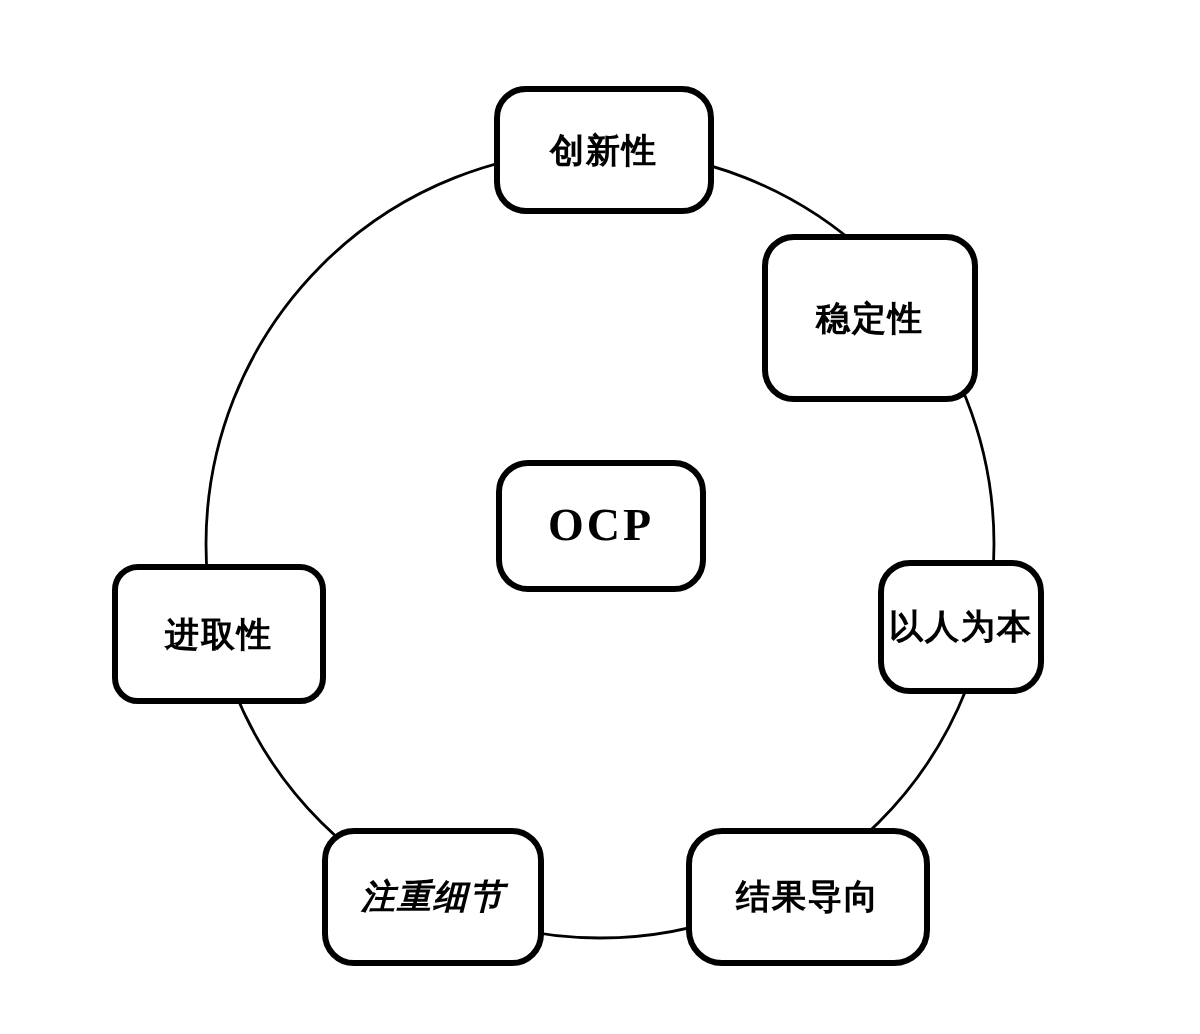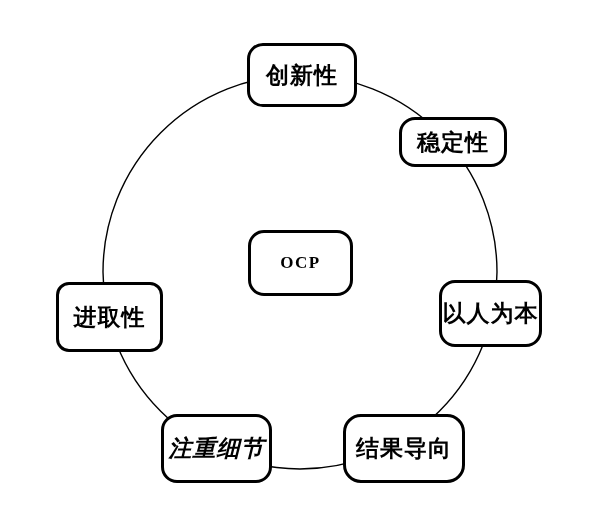--- a/index.html
+++ b/index.html
@@ -26,34 +26,34 @@
     position: absolute;
     box-sizing: border-box;
     background: #ffffff;
     border: 3.5px solid #000000;
     border-radius: 16px;
     display: flex;
     align-items: center;
     justify-content: center;
   }
   .node .label {
-    font-size: 23px;
+    font-size: 17px;
     font-weight: bold;
     color: #000000;
     letter-spacing: 1px;
     white-space: nowrap;
   }
   .node-center .label {
-    font-size: 17px;
+    font-size: 23px;
     letter-spacing: 1.5px;
   }
   
   .pos-top          { left: 247px; top:  43px; width: 110px; height: 64px; }
-  .pos-top-right    { left: 399px; top: 117px; width: 108px; height: 50px; font-family: Liberation Mono, monospace; }
-  .pos-right        { left: 439px; top: 280px; width: 103px; height: 67px; }
+  .pos-top-right    { left: 381px; top: 117px; width: 108px; height: 84px; font-family: Liberation Mono, monospace; }
+  .pos-right        { left: 439px; top: 280px; width: 83px; height: 67px; }
   .pos-bottom-right { left: 343px; top: 414px; width: 122px; height: 69px; border-radius: 18px; }
   .pos-bottom-left  { left: 161px; top: 414px; width: 111px; height: 69px; font-style: italic; }
   .pos-left         { left:  56px; top: 282px; width: 107px; height: 70px; border-radius: 13px; }
   .pos-top-left     { left:  94px; top: 118px; width: 105px; height: 70px; }
   .pos-center       { left: 248px; top: 230px; width: 105px; height: 66px; }
 </style>
 </head>
 <body>
 
 <div class="canvas">

